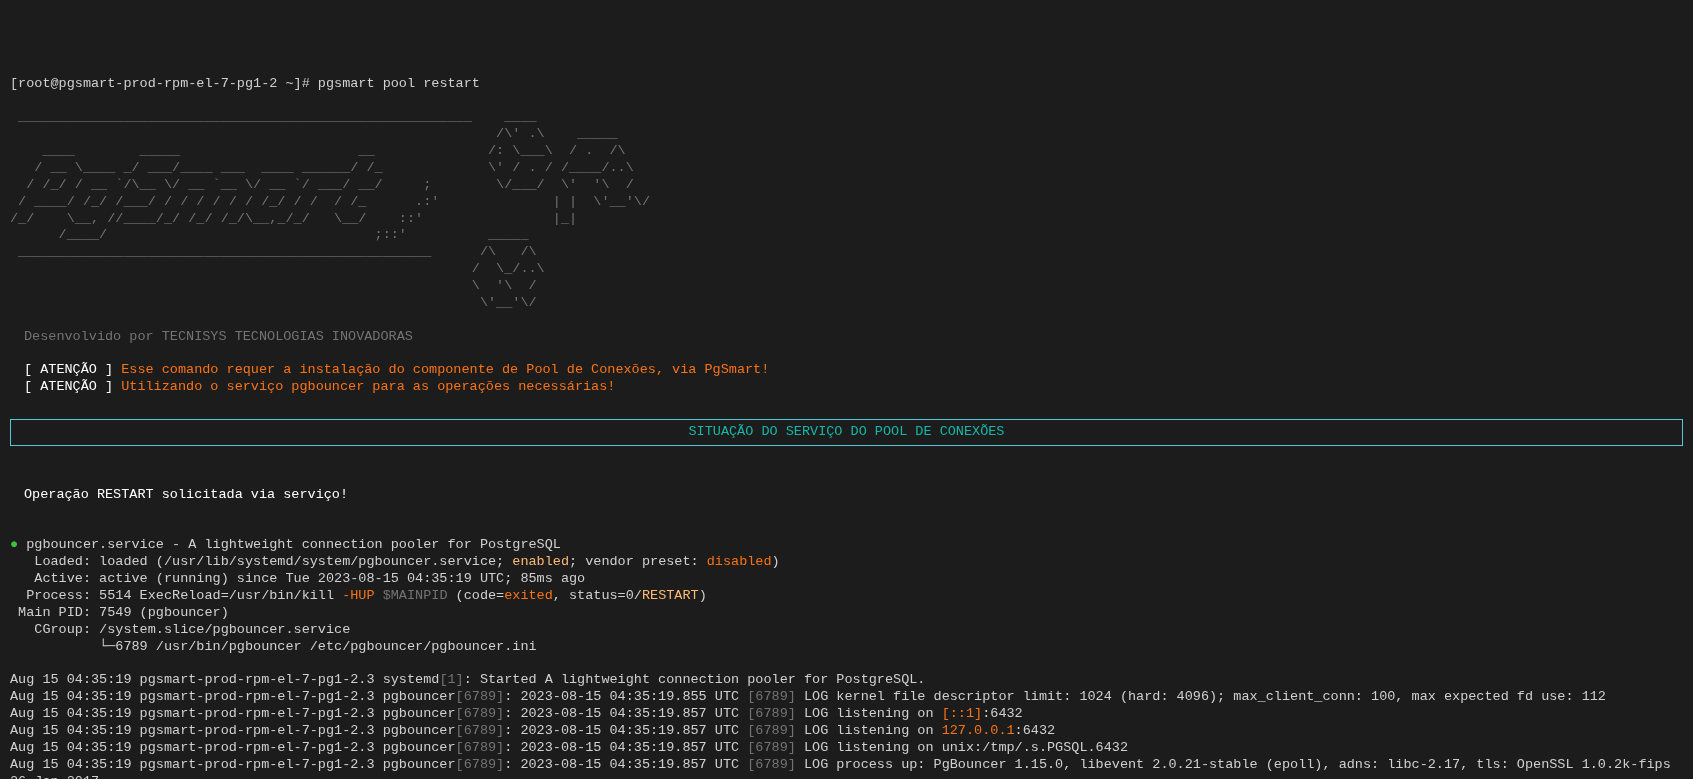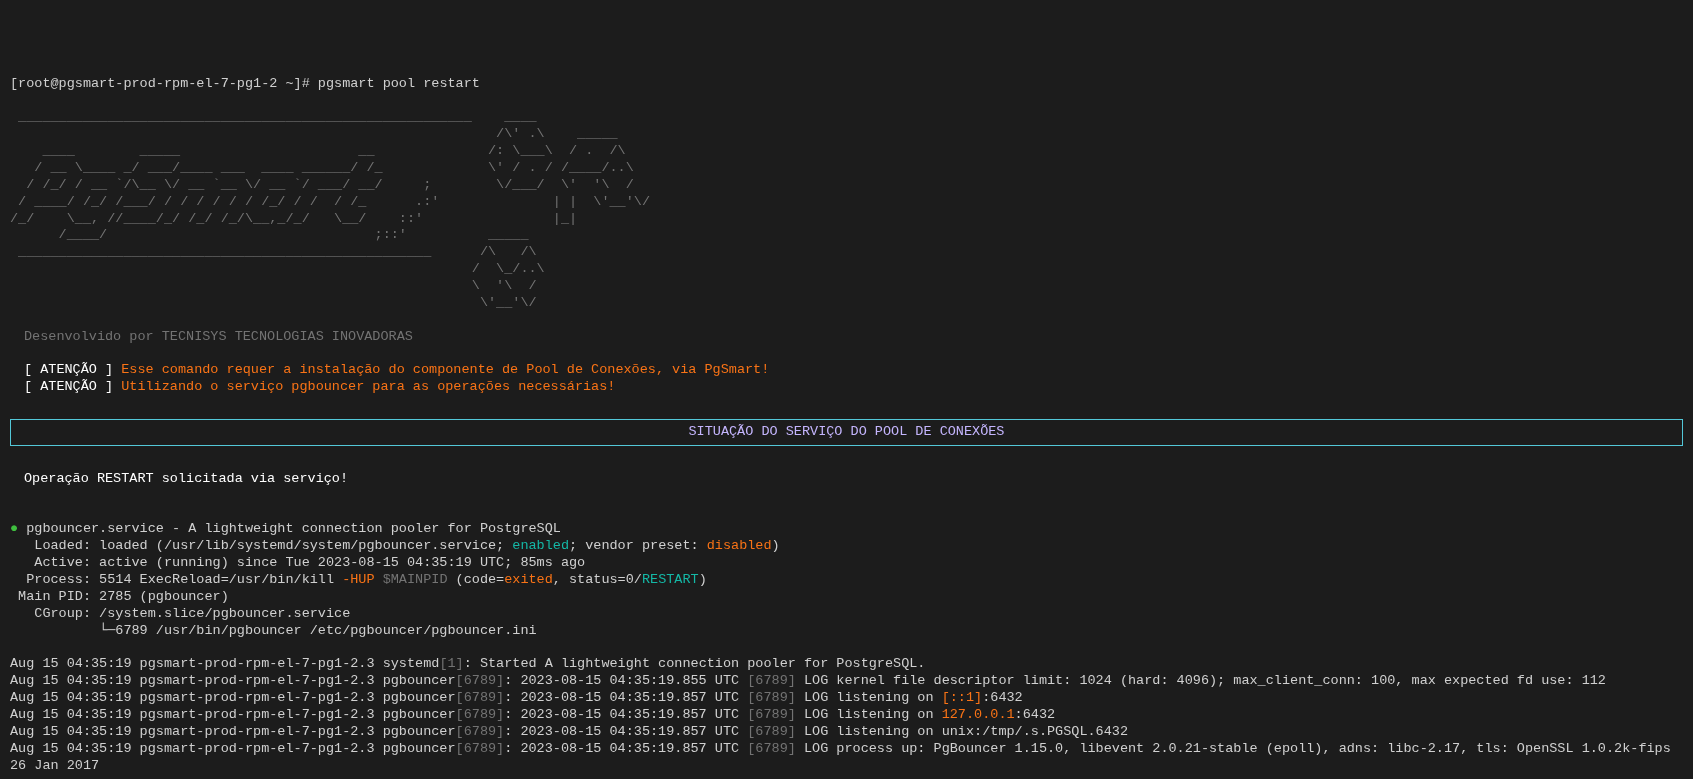--- a/index.html
+++ b/index.html
@@ -8,28 +8,28 @@
     background: #1c1c1c;
     color: #d0d0d0;
     font-family: "Consolas", "Menlo", "Courier New", monospace;
     font-size: 13.5px;
     line-height: 1.25;
     white-space: pre;
   }
   .cyan   { color: #737373; }
   .yellow { color: #ffffff; }
   .orange { color: #f97316; }
-  .green  { color: #14b8a6; }
+  .green  { color: #fdba74; }
   .bullet { color: #3fbf3f; }
   .box {
     border: 1px solid #53c7d8;
     padding: 4px 0;
-    margin: 6px 0 8px 0;
+    margin: 6px 0 24px 0;
     text-align: center;
-    color: #c4b5fd;
+    color: #14b8a6;
     white-space: normal;
   }
   .indent { padding-left: 14px; }
 </style>
 </head>
 <body>
 
 
 
 <span>[root@pgsmart-prod-rpm-el-7-pg1-2 ~]# </span><span>pgsmart pool restart</span>
@@ -51,21 +51,21 @@
 
 <span class="yellow">[ ATENÇÃO ] </span><span class="orange">Esse comando requer a instalação do componente de Pool de Conexões, via PgSmart!</span>
 <span class="yellow">[ ATENÇÃO ] </span><span class="orange">Utilizando o serviço pgbouncer para as operações necessárias!</span></div>
 <div class="box"><span>SITUAÇÃO DO SERVIÇO DO POOL DE CONEXÕES</span></div>
 <div class="indent"><span class="yellow">Operação RESTART solicitada via serviço!</span></div>
 
 <span class="bullet">● </span><span>pgbouncer.service - A lightweight connection pooler for PostgreSQL</span>
 <span>   Loaded: loaded (/usr/lib/systemd/system/pgbouncer.service; </span><span class="green">enabled</span><span>; vendor preset: </span><span class="orange">disabled</span><span>)</span>
 <span>   Active: active (running) since Tue 2023-08-15 04:35:19 UTC; 85ms ago</span>
 <span>  Process: 5514 ExecReload=/usr/bin/kill </span><span class="orange">-HUP</span><span> </span><span class="cyan">$MAINPID</span><span> (code=</span><span class="orange">exited</span><span>, status=0/</span><span class="green">RESTART</span><span>)</span>
-<span> Main PID: 2785 (pgbouncer)</span>
+<span> Main PID: 7549 (pgbouncer)</span>
 <span>   CGroup: /system.slice/pgbouncer.service</span>
 <span>           └─6789 /usr/bin/pgbouncer /etc/pgbouncer/pgbouncer.ini</span>
 
 <span style="white-space:pre-wrap; display:block;"><span>Aug 15 04:35:19 pgsmart-prod-rpm-el-7-pg1-2.3 systemd</span><span class="cyan">[1]</span><span>: Started A lightweight connection pooler for PostgreSQL.</span>
 <span>Aug 15 04:35:19 pgsmart-prod-rpm-el-7-pg1-2.3 pgbouncer</span><span class="cyan">[6789]</span><span>: 2023-08-15 04:35:19.855 UTC </span><span class="cyan">[6789]</span><span> LOG kernel file descriptor limit: 1024 (hard: 4096); max_client_conn: 100, max expected fd use: 112</span>
 <span>Aug 15 04:35:19 pgsmart-prod-rpm-el-7-pg1-2.3 pgbouncer</span><span class="cyan">[6789]</span><span>: 2023-08-15 04:35:19.857 UTC </span><span class="cyan">[6789]</span><span> LOG listening on </span><span class="orange">[::1]</span><span>:6432</span>
 <span>Aug 15 04:35:19 pgsmart-prod-rpm-el-7-pg1-2.3 pgbouncer</span><span class="cyan">[6789]</span><span>: 2023-08-15 04:35:19.857 UTC </span><span class="cyan">[6789]</span><span> LOG listening on </span><span class="orange">127.0.0.1</span><span>:6432</span>
 <span>Aug 15 04:35:19 pgsmart-prod-rpm-el-7-pg1-2.3 pgbouncer</span><span class="cyan">[6789]</span><span>: 2023-08-15 04:35:19.857 UTC </span><span class="cyan">[6789]</span><span> LOG listening on unix:/tmp/.s.PGSQL.6432</span>
 <span>Aug 15 04:35:19 pgsmart-prod-rpm-el-7-pg1-2.3 pgbouncer</span><span class="cyan">[6789]</span><span>: 2023-08-15 04:35:19.857 UTC </span><span class="cyan">[6789]</span><span> LOG process up: PgBouncer 1.15.0, libevent 2.0.21-stable (epoll), adns: libc-2.17, tls: OpenSSL 1.0.2k-fips  26 Jan 2017</span></span>
 

